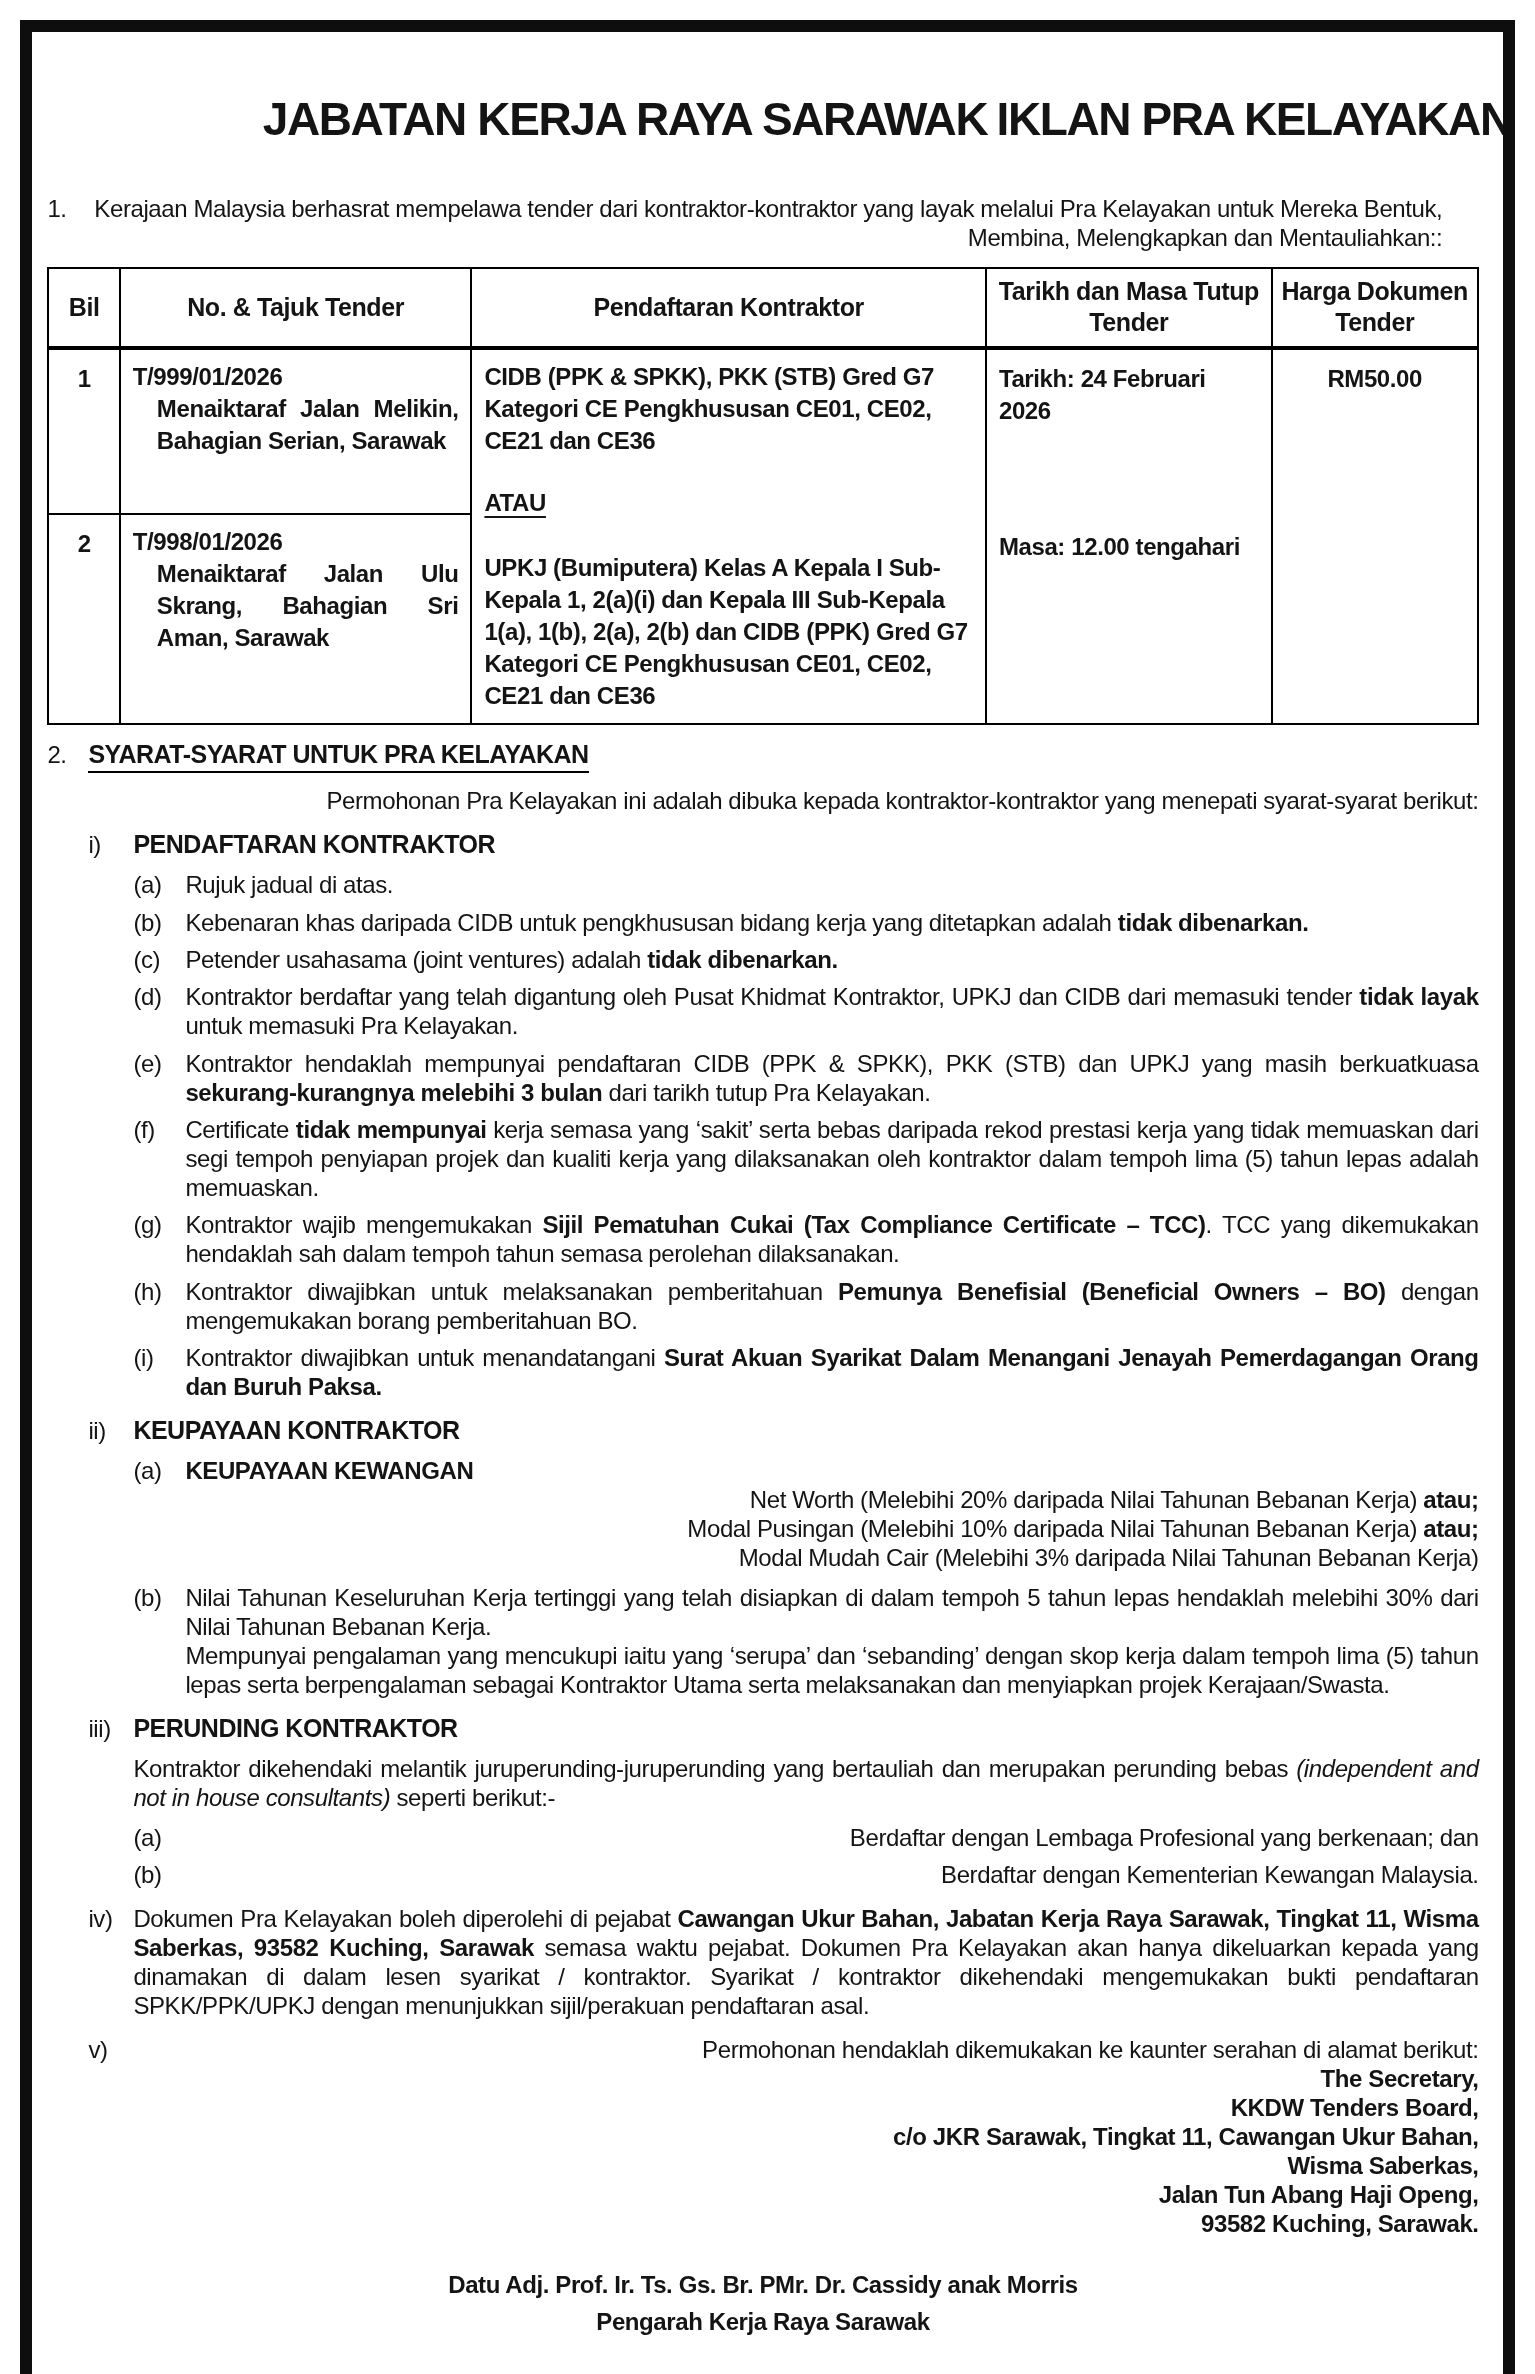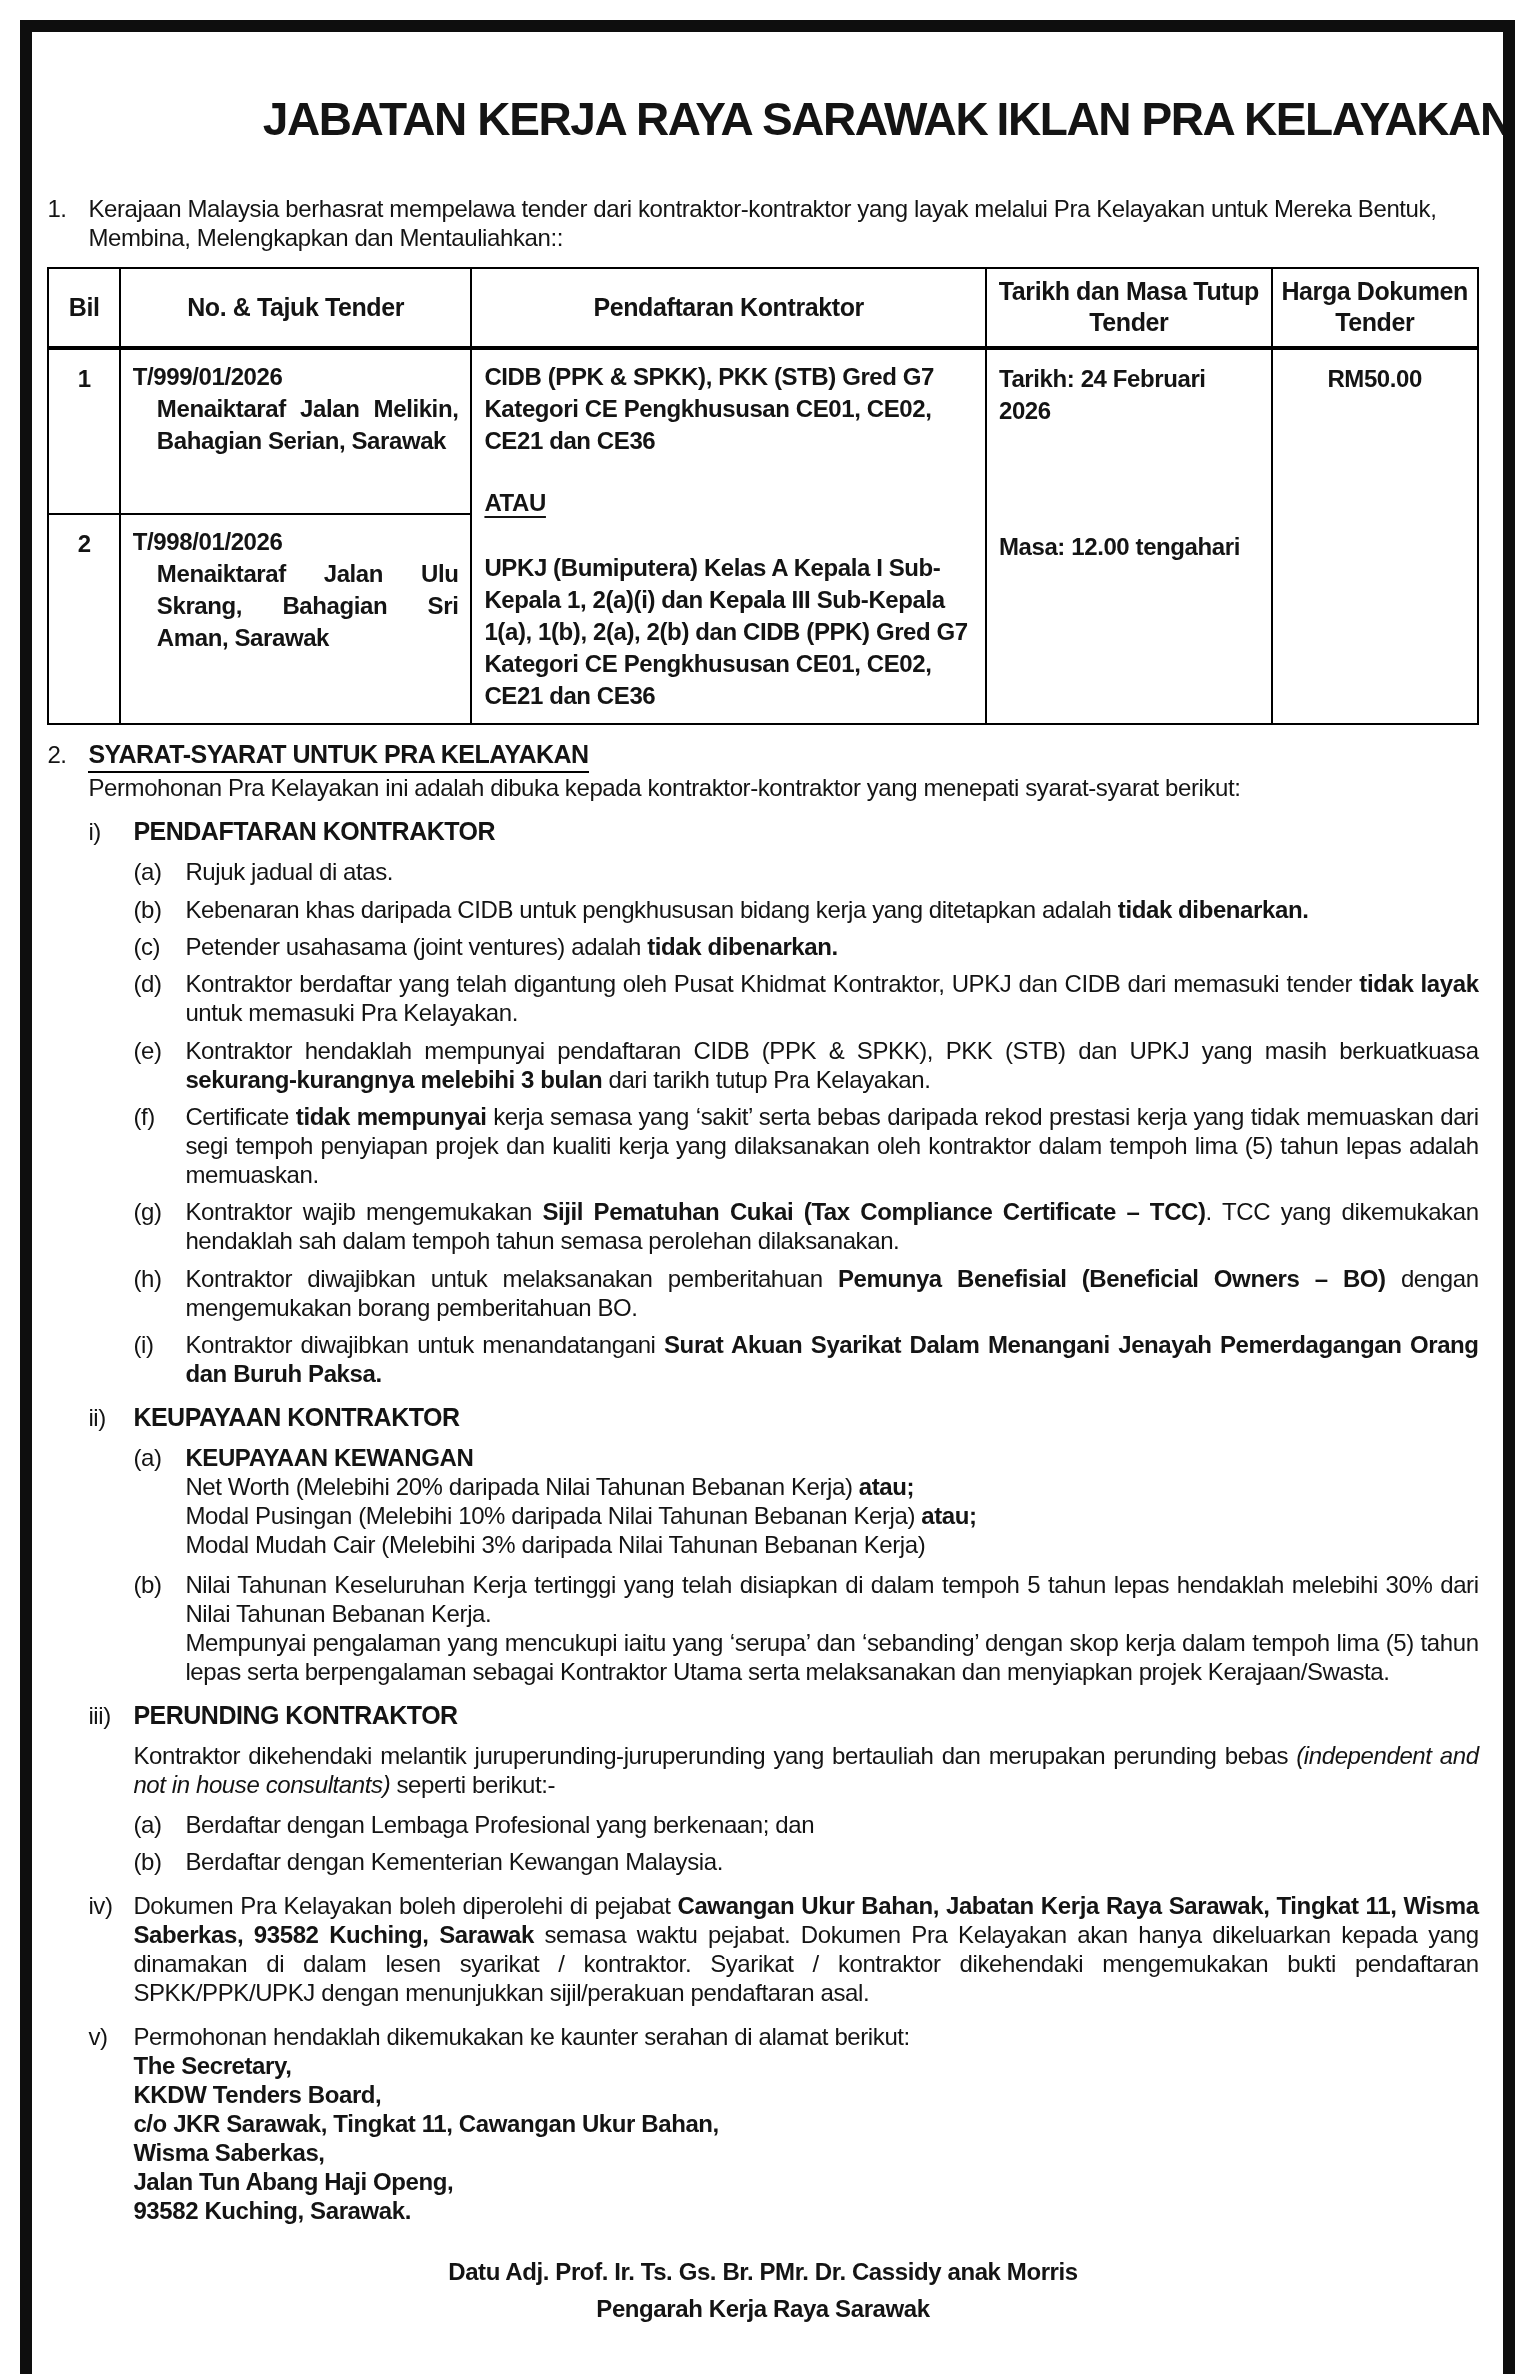--- a/index.html
+++ b/index.html
@@ -15,21 +15,21 @@
   }
 
   
   .hdr { display:flex; align-items:center; gap:20.4px; margin:7.4px 0 16.7px 195px; }
   .hdr-titles { display:flex; flex-direction:row; gap:9.3px; }
   .doc-title { font-weight:700; font-size:46px; line-height:50px; letter-spacing:-1.4px; white-space:nowrap; }
 
   
   .clause { display:grid; grid-template-columns:41px 1fr; margin-top:15px; }
   .marker { font-size:24px; line-height:29px; }
-  .btxt { font-size:24px; line-height:29px; }
+  .btxt { font-size:24px; line-height:29px;text-align:right; }
   .just { text-align:justify; }
   .b, b { font-weight:700; }
   .i { font-style:italic; }
   .u { text-decoration:underline; text-decoration-thickness:2.3px; text-underline-offset:4.6px; }
 
   
   table.tender { width:100%; border-collapse:collapse; margin:15px 0 9.3px 0; }
   .tender th, .tender td { border:2.8px solid #000; }
   .tender th {
     font-weight:700; font-size:25px; line-height:31px; text-align:center;
@@ -41,21 +41,21 @@
   td.c-reg p { margin:0; }
   td.c-reg p.opt1 { margin-bottom:30px; }
   td.c-reg p.atau { margin-bottom:33px; }
   td.c-date { padding-top:13px; }
   td.c-date .masa { margin-top:104px; }
   td.c-price { text-align:center; padding-top:13px; }
 
   
   .sec-head { font-weight:700; font-size:25px; line-height:29px; letter-spacing:-0.5px;
               display:inline-block; border-bottom:2.8px solid #000; padding-bottom:2.8px; }
-  .intro { }
+  .intro { margin-top:13px; }
   .roman { display:grid; grid-template-columns:45px 1fr; margin-top:15px; }
   .roman-head { font-weight:700; font-size:25px; line-height:29px; letter-spacing:-0.5px; }
   .litem { display:grid; grid-template-columns:52px 1fr; margin-top:8.3px; }
   .sub-block { margin-top:11px; }
   .sub-head { font-weight:700; font-size:24px; line-height:29px; }
   .pline { margin:0; }
   .addr { font-weight:700; }
 
   
   .sig { text-align:center; font-weight:700; font-size:24px; line-height:37px; margin-top:28px; }

